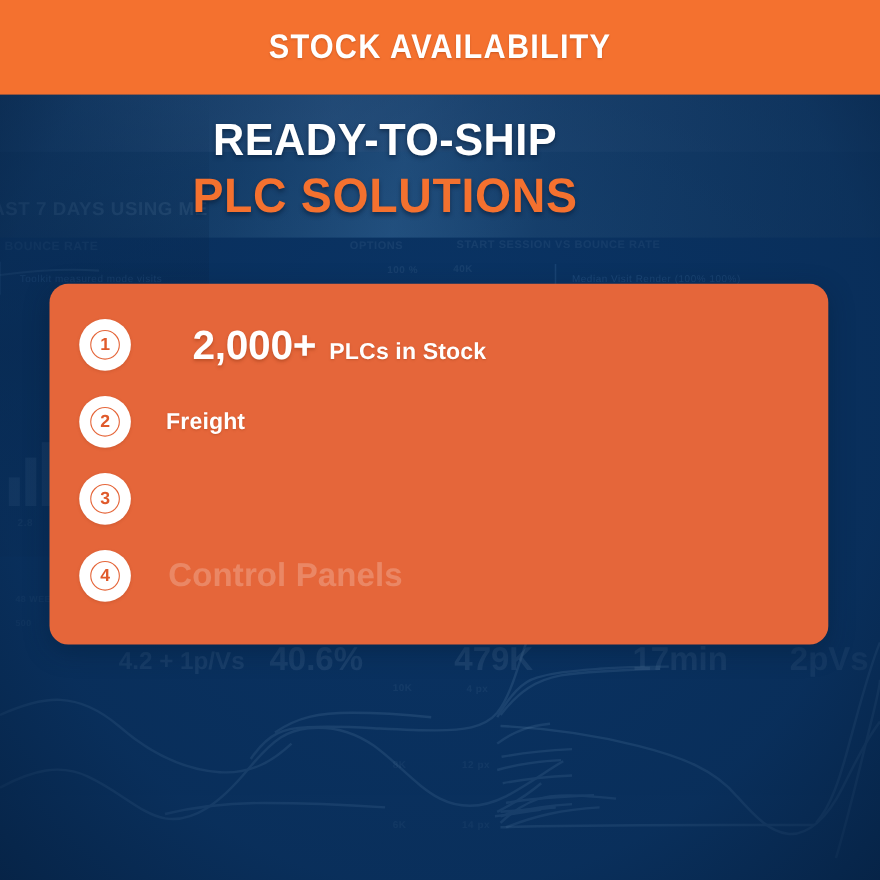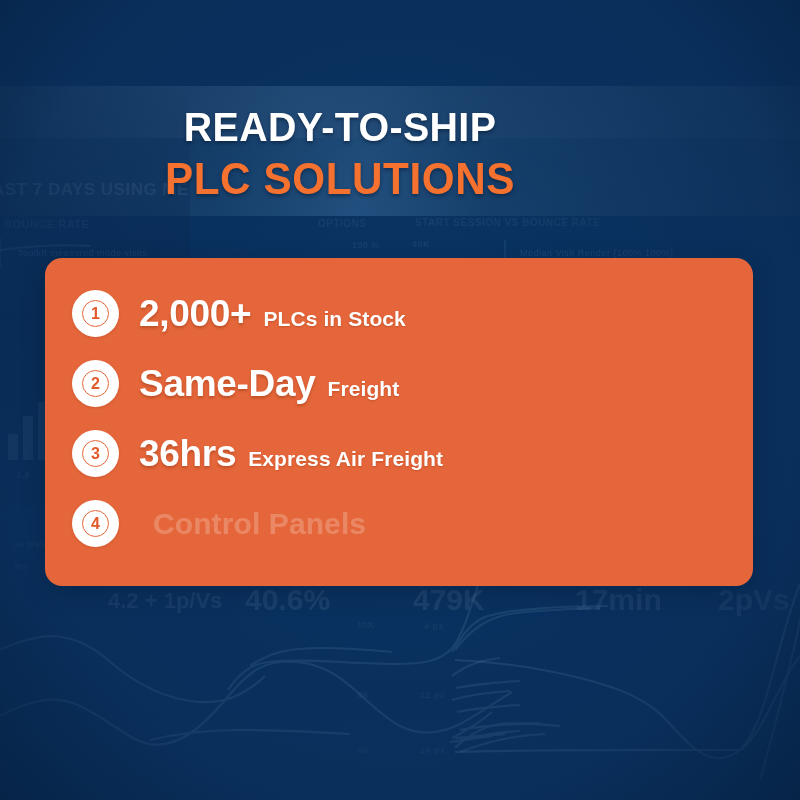--- a/index.html
+++ b/index.html
@@ -87,21 +87,21 @@
     color:#ffffff;
     font-size:31px;
     font-weight:bold;
     letter-spacing:1.2px;
     transform:scaleX(.9);
     text-shadow:0 1px 2px rgba(120,45,10,.35);
   }
 
   
   .headline {
-    position:absolute; left:0; top:104px; width:680px;
+    position:absolute; left:10px; top:104px; width:680px;
     text-align:center;
   }
   .headline-main {
     color:#ffffff;
     font-size:41px;
     font-weight:bold;
     letter-spacing:.4px;
     line-height:46px;
     transform:scaleX(.96);
     text-shadow:0 2px 4px rgba(3,22,45,.55);
@@ -158,20 +158,21 @@
   }
 
   .feature-text { display:flex; align-items:baseline; white-space:nowrap; }
 
   .f-strong {
     color:#ffffff;
     font-size:37px;
     font-weight:bold;
     letter-spacing:-.3px;
     text-shadow:0 2px 3px rgba(140,50,15,.45);
+    margin-left:36px;
   }
   .f-normal {
     color:#ffffff;
     font-size:21px;
     font-weight:bold;
     margin-left:12px;
     letter-spacing:.1px;
     text-shadow:0 1px 2px rgba(140,50,15,.35);
   }
 
@@ -289,20 +290,23 @@
     <div id="bg-metric-host">
         <div class="bg-bignum" style="left: 108px; top: 588px; font-size: 22px;">4.2 + 1p/Vs</div>
         <div class="bg-bignum" style="left: 245px; top: 583px;">40.6%</div>
         <div class="bg-bignum" style="left: 413px; top: 583px;">479K</div>
         <div class="bg-bignum" style="left: 575px; top: 583px;">17min</div>
         <div class="bg-bignum" style="left: 718px; top: 583px;">2pVs</div>
       </div>
     <div class="bg-vignette"></div>
   </div>
 
+  <div class="banner">
+    <div class="banner-text">STOCK AVAILABILITY</div>
+  </div>
 
   <div class="headline">
     <div class="headline-main">READY-TO-SHIP</div>
     <div class="headline-sub">PLC SOLUTIONS</div>
   </div>
 
   <div class="card">
     <div id="features-host">
         <div class="feature">
           <div class="bullet">
@@ -311,32 +315,27 @@
           <div class="feature-text">
             <span class="f-strong">2,000+</span>
             <span class="f-normal">PLCs in Stock</span>
           </div>
         </div>
         <div class="feature">
           <div class="bullet">
             <div class="bullet-inner">2</div>
           </div>
           <div class="feature-text">
-            <span class="f-strong">Same-Day</span>
             <span class="f-normal">Freight</span>
           </div>
         </div>
         <div class="feature">
           <div class="bullet">
             <div class="bullet-inner">3</div>
           </div>
-          <div class="feature-text">
-            <span class="f-strong">36hrs</span>
-            <span class="f-normal">Express Air Freight</span>
-          </div>
         </div>
         <div class="feature row4">
           <div class="bullet">
             <div class="bullet-inner">4</div>
           </div>
           <div class="feature-text">
             <span class="f-normal">Control Panels</span>
           </div>
         </div>
       </div>

